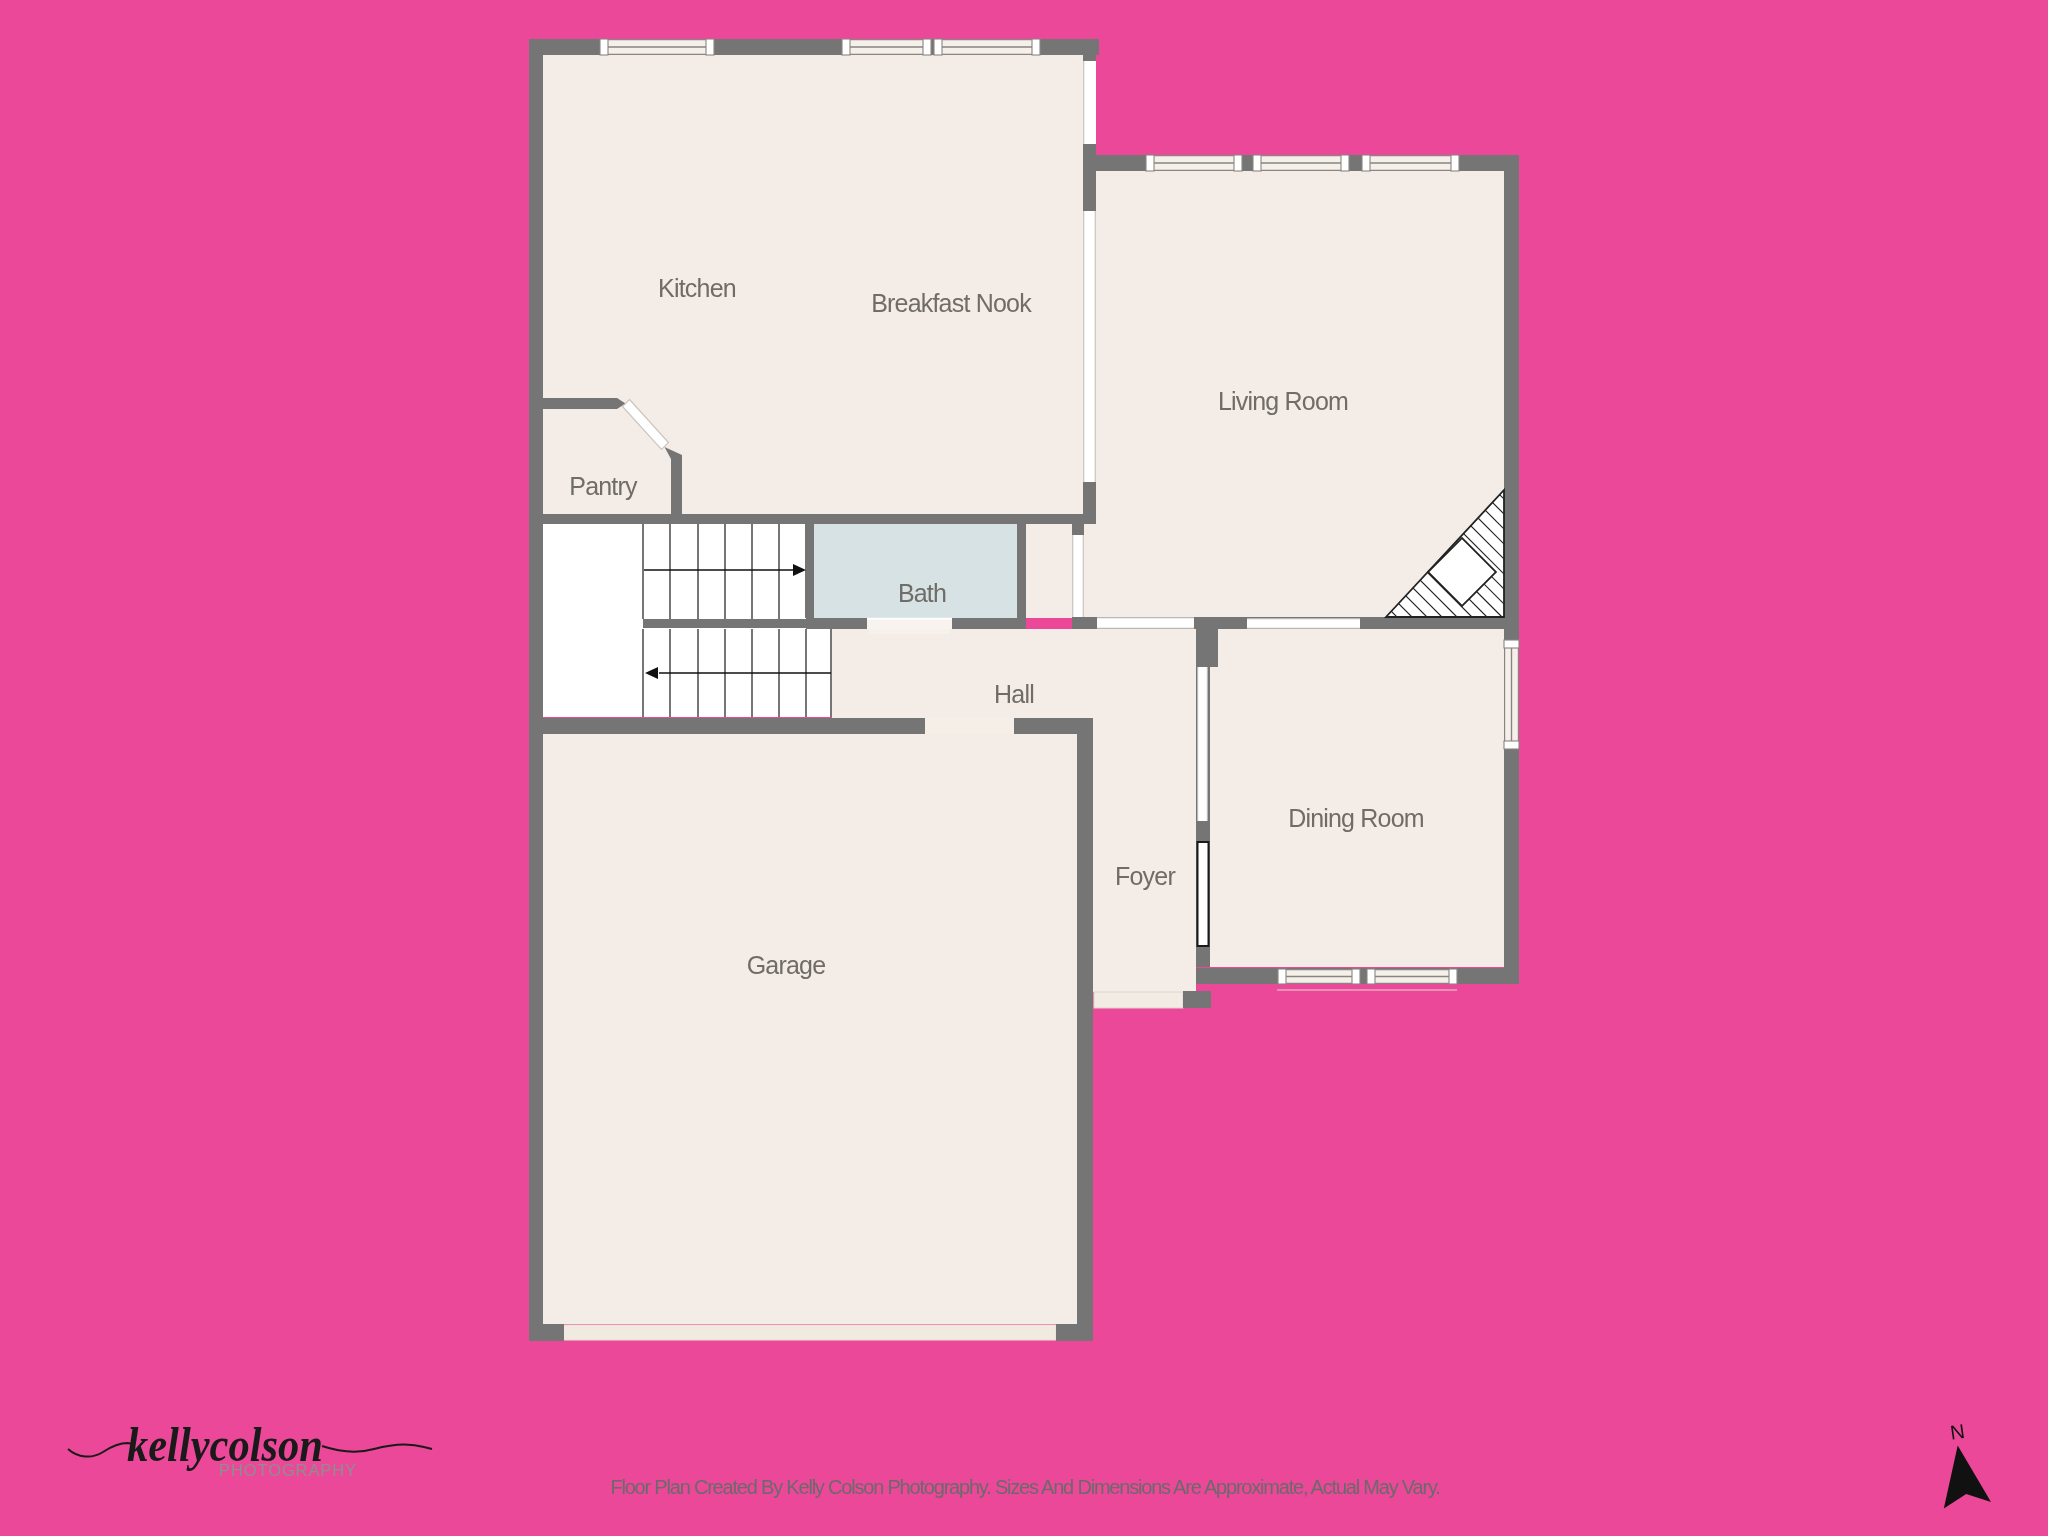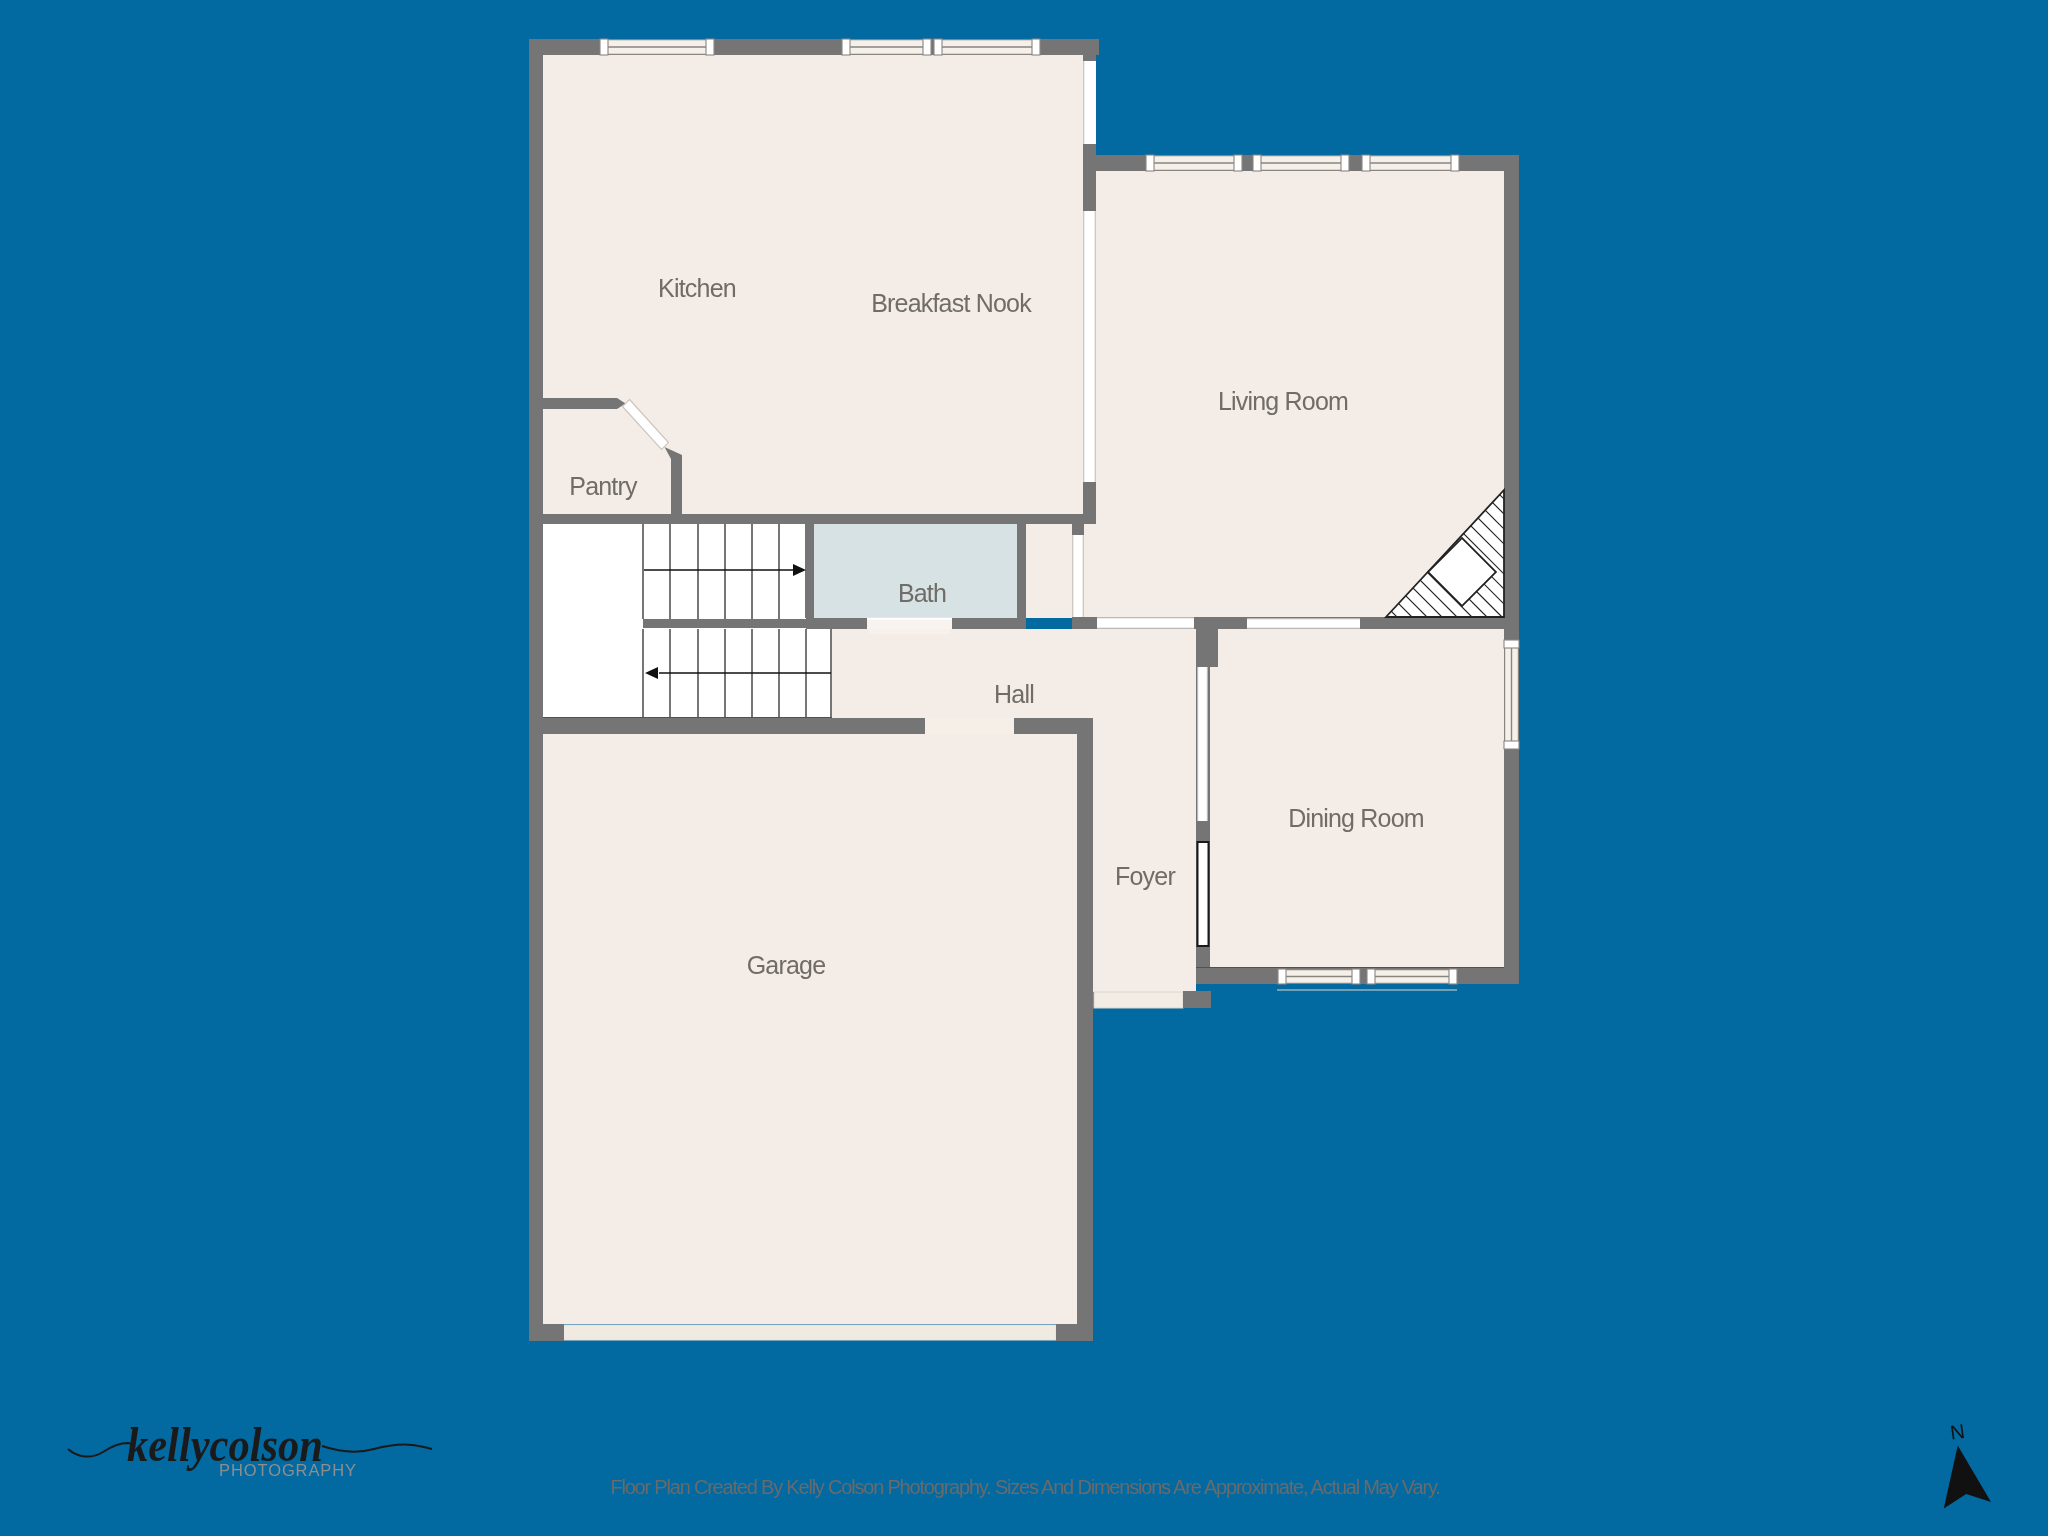--- a/index.html
+++ b/index.html
@@ -1,16 +1,16 @@
 <!DOCTYPE html>
 <html><head>
 <meta charset="utf-8">
 <style>
   html,body{margin:0;padding:0;background:#ffffff;}
-  .page{position:relative;width:2048px;height:1536px;background:#0369a1;overflow:hidden;
+  .page{position:relative;width:2048px;height:1536px;background:#ec4899;overflow:hidden;
         font-family:"Liberation Sans", sans-serif;}
   svg{position:absolute;left:0;top:0;}
 </style>
 </head>
 <body>
 <div class="page">
 <svg width="2048" height="1536" viewBox="0 0 2048 1536" font-family="Liberation Sans, sans-serif">
   <defs>
     <clipPath id="fpclip">
           <polygon points="1386,617 1504,617 1504,490"></polygon>

